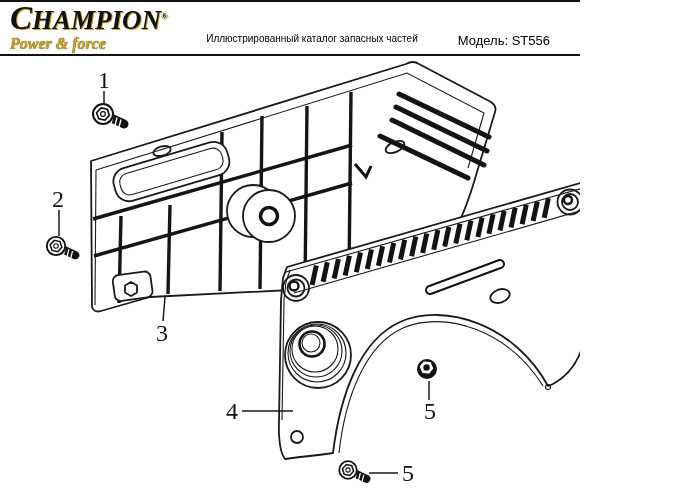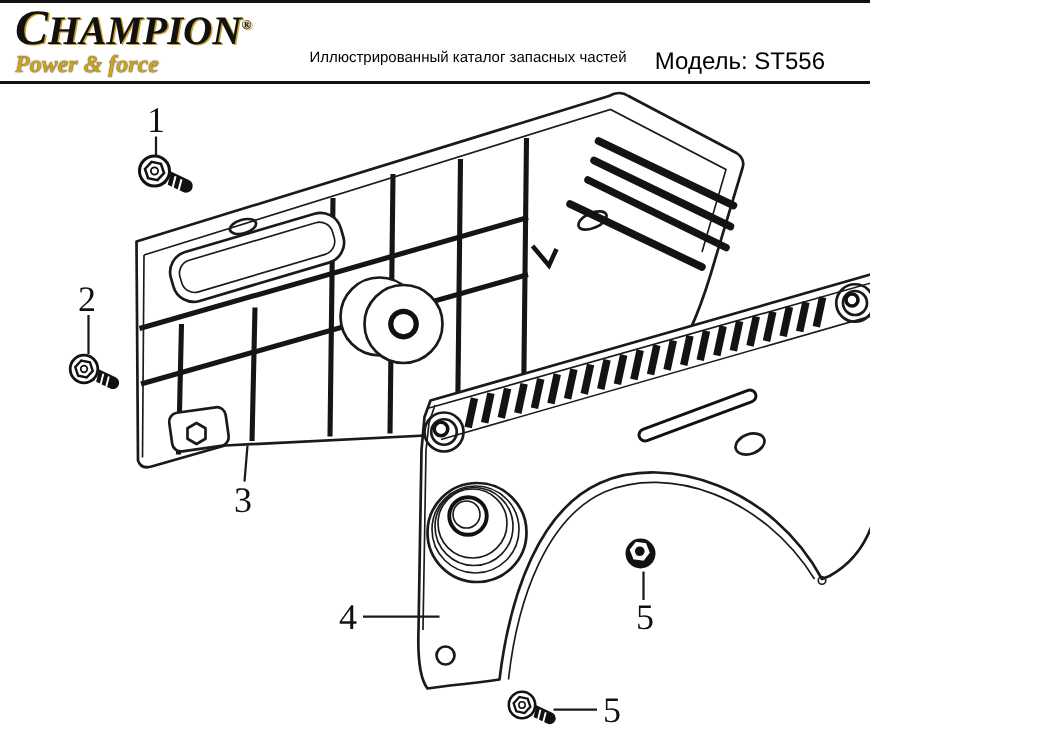--- a/index.html
+++ b/index.html
@@ -11,21 +11,21 @@
   .brand{font-family:"Liberation Serif",serif;font-style:italic;font-weight:bold;
          font-size:27px;line-height:28px;color:#111;letter-spacing:0px;white-space:nowrap;
          text-shadow:1px 1px 0 #c9a227;}
   .brand .bigc{font-size:33px;}
   .brand sup{font-size:9px;vertical-align:super;}
   .tagline{font-family:"Liberation Serif",serif;font-style:italic;font-weight:bold;
            font-size:16px;line-height:17px;color:#cfa416;padding-right:4px;
            text-shadow:0 0 1px #000;white-space:nowrap;margin-top:1px;}
   .title{position:absolute;left:44px;right:0;top:33px;text-align:center;
          font-size:10px;color:#000;}
-  .model{position:absolute;right:30px;top:33px;font-size:16px;color:#000;}
+  .model{position:absolute;right:30px;top:33px;font-size:13px;color:#000;}
   svg{position:absolute;left:0;top:0;}
   
   .ln{fill:none;stroke:#1a1a1a;stroke-width:1.8;stroke-linejoin:round;}
   .lnf{fill:#ffffff;stroke:#1a1a1a;stroke-width:1.8;stroke-linejoin:round;}
   .thin{fill:none;stroke:#1a1a1a;stroke-width:1.1;}
   .grid{fill:none;stroke:#151515;stroke-width:3.4;stroke-linecap:butt;}
   .rib{fill:none;stroke:#131313;stroke-width:5;stroke-linecap:round;}
   .slots{fill:none;stroke:#131313;stroke-width:5;stroke-linecap:butt;}
   .leader{fill:none;stroke:#1a1a1a;stroke-width:1.5;}
   .callout{font-family:"Liberation Serif",serif;font-size:24px;fill:#111;text-anchor:middle;}

